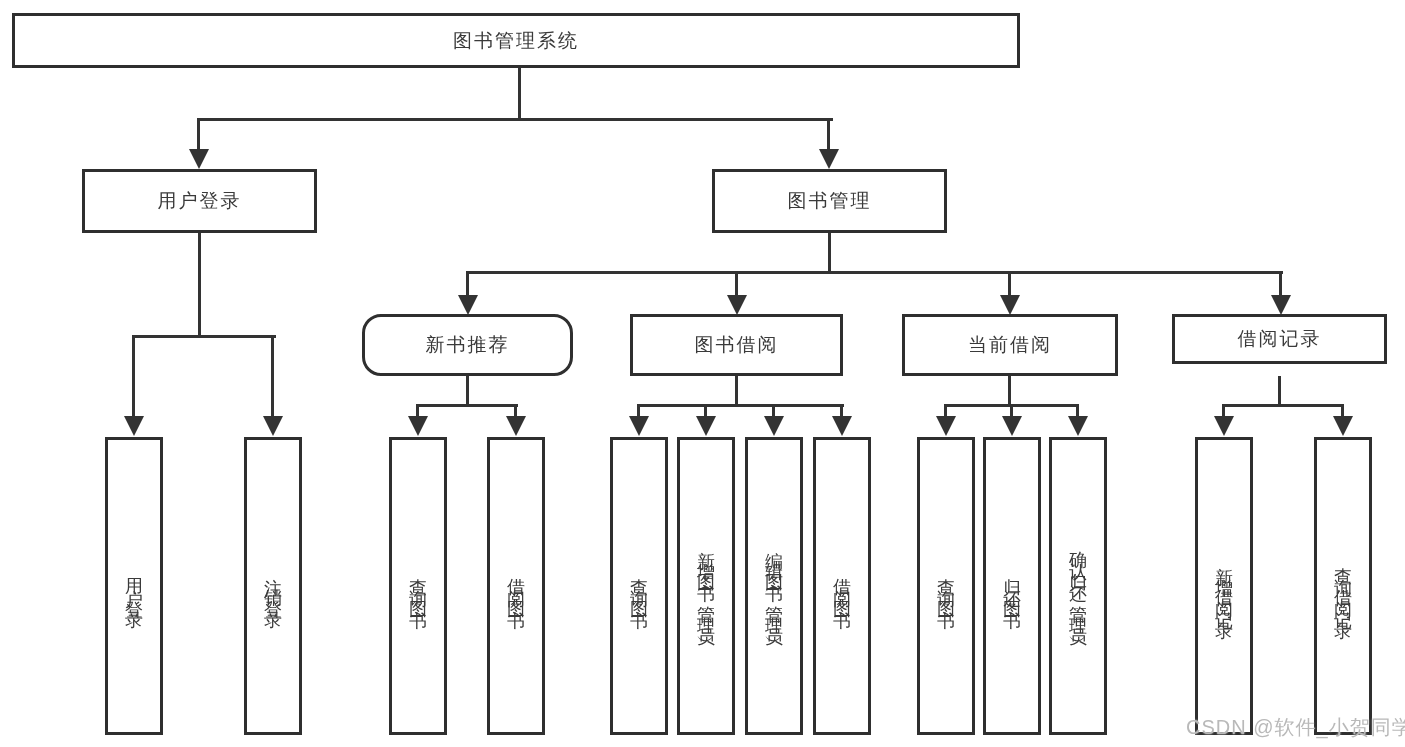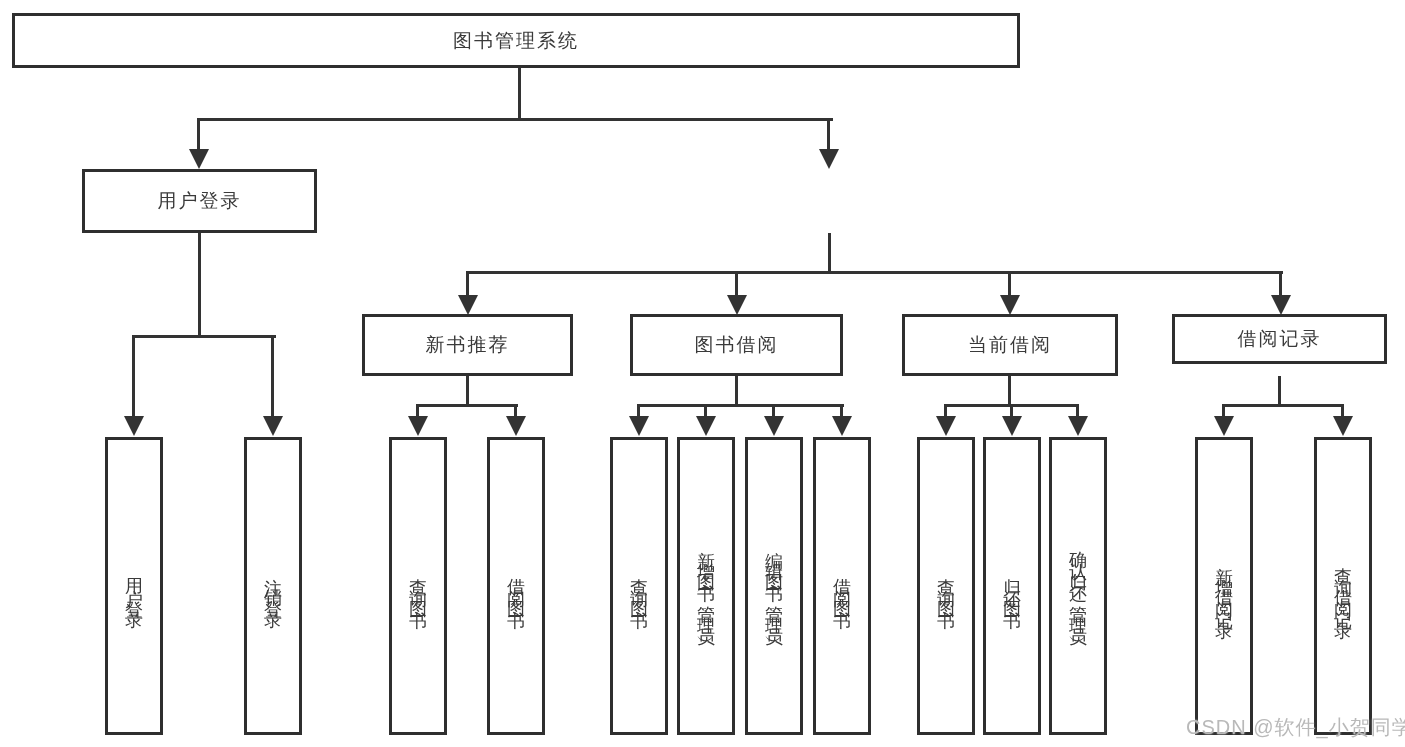--- a/index.html
+++ b/index.html
@@ -50,20 +50,21 @@
   <div class="arrow" style="left:189px; top:118px; height:51px;">
     <div class="shaft"></div>
       <div class="head"></div>
   </div>
   <div class="arrow" style="left:819px; top:118px; height:51px;">
     <div class="shaft"></div>
       <div class="head"></div>
   </div>
 
   <div class="node" style="left:82px; top:169px; width:235px; height:64px;">用户登录</div>
+  <div class="node" style="left:712px; top:169px; width:235px; height:64px;">图书管理</div>
 
   <div class="vline" style="left:198px; top:233px; height:103px;"></div>
   <div class="hline" style="left:133px; top:335px; width:143px;"></div>
   <div class="arrow" style="left:124px; top:335px; height:101px;">
     <div class="shaft"></div>
       <div class="head"></div>
   </div>
   <div class="arrow" style="left:263px; top:335px; height:101px;">
     <div class="shaft"></div>
       <div class="head"></div>
@@ -81,21 +82,21 @@
   </div>
   <div class="arrow" style="left:1000px; top:271px; height:44px;">
     <div class="shaft"></div>
       <div class="head"></div>
   </div>
   <div class="arrow" style="left:1271px; top:271px; height:44px;">
     <div class="shaft"></div>
       <div class="head"></div>
   </div>
 
-  <div class="node" style="left:362px; top:314px; width:211px; height:62px;">新书推荐</div>
+  <div class="node" style="left:362px; top:314px; width:211px; height:62px;border-radius:19px;">新书推荐</div>
   <div class="node" style="left:630px; top:314px; width:213px; height:62px;">图书借阅</div>
   <div class="node" style="left:902px; top:314px; width:216px; height:62px;">当前借阅</div>
   <div class="node" style="left:1172px; top:314px; width:215px; height:50px;">借阅记录</div>
 
   <div class="vline" style="left:466px; top:376px; height:30px;"></div>
   <div class="vline" style="left:735px; top:376px; height:30px;"></div>
   <div class="vline" style="left:1008px; top:376px; height:30px;"></div>
   <div class="vline" style="left:1278px; top:376px; height:30px;"></div>
 
   <div class="hline" style="left:417px; top:404px; width:101px;"></div>

